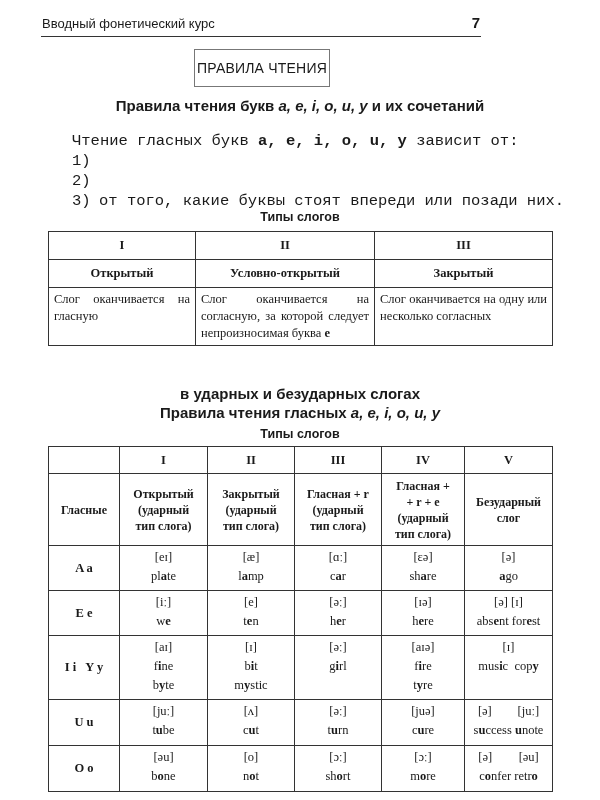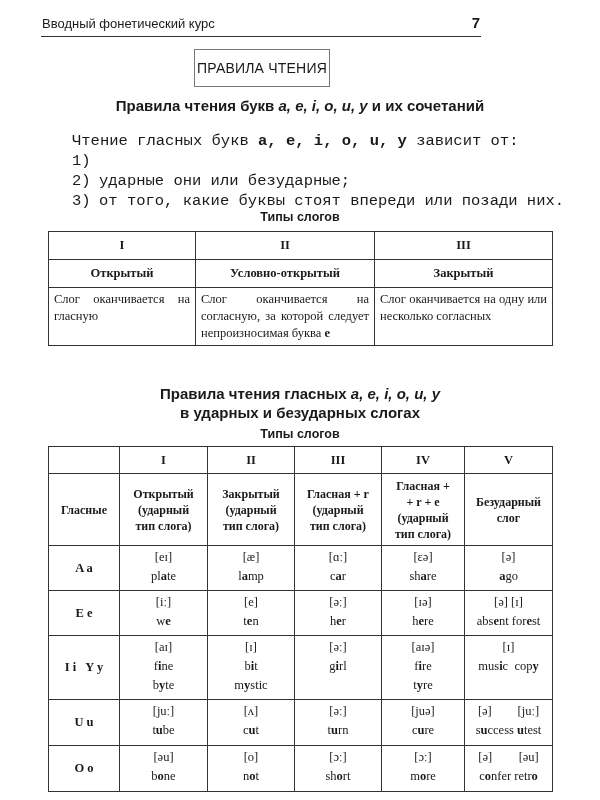--- a/index.html
+++ b/index.html
@@ -59,21 +59,20 @@
 
 <div class="heading sans" style="top:97px;"><span>Правила чтения букв </span><i>a, e, i, o, u, y</i><span> и их сочетаний</span></div>
 
 <div class="intro serif">
   <div><span>Чтение гласных букв </span><b>a, e, i, o, u, y</b><span> зависит от:</span></div>
   <div class="li">
       <span class="num">1)</span>
     </div>
   <div class="li">
       <span class="num">2)</span>
-      <span>ударные они или безударные;</span>
     </div>
   <div class="li">
       <span class="num">3)</span>
       <span>от того, какие буквы стоят впереди или позади них.</span>
     </div>
 </div>
 
 <div class="caption sans" style="top:210px;">Типы слогов</div>
 
 <table id="table1" class="serif">
@@ -95,22 +94,22 @@
   </tr>
   <tr class="desc">
     <td><span>Слог оканчивается на гласную</span></td>
     <td><span>Слог оканчивается на согласную, за которой следует непроизносимая буква </span><b>e</b></td>
     <td><span>Слог оканчивается на одну или несколько согласных</span></td>
   </tr>
 </tbody>
   </table>
 
 <div class="heading sans" style="top:384px; line-height:19px;">
+  <div>в ударных и безударных слогах</div>
   <div><span>Правила чтения гласных </span><i>a, e, i, o, u, y</i></div>
-  <div>в ударных и безударных слогах</div>
 </div>
 
 <div class="caption sans" style="top:427px;">Типы слогов</div>
 
 <table id="table2" class="serif">
   <colgroup>
       <col style="width:71px">
       <col style="width:88px">
       <col style="width:87px">
       <col style="width:87px">
@@ -244,21 +243,21 @@
         </td>
         <td class="cell">
           <span class="wordline" style="white-space: pre;">[juə]</span>
           <span class="wordline"><span class="word"><span style="white-space: pre;">c</span><b style="white-space: pre;">u</b><span style="white-space: pre;">re</span></span></span>
         </td>
         <td class="cell">
           <div class="pair">
             <span>[ə]</span>
             <span>[juː]</span>
           </div>
-          <span class="wordline"><span class="word"><span style="white-space: pre;">s</span><b style="white-space: pre;">u</b><span style="white-space: pre;">ccess </span></span><span class="word"><span style="white-space: pre;"></span><b style="white-space: pre;">u</b><span style="white-space: pre;">test</span></span></span>
+          <span class="wordline"><span class="word"><span style="white-space: pre;">s</span><b style="white-space: pre;">u</b><span style="white-space: pre;">ccess </span></span><span class="word"><span style="white-space: pre;"></span><b style="white-space: pre;">u</b><span style="white-space: pre;">note</span></span></span>
         </td>
       </tr>
       <tr class="row h43">
         <td class="vowel" style="white-space: pre; margin-left: 18px;">O o</td>
         <td class="cell">
           <span class="wordline" style="white-space: pre;">[əu]</span>
           <span class="wordline"><span class="word"><span style="white-space: pre;">b</span><b style="white-space: pre;">o</b><span style="white-space: pre;">ne</span></span></span>
         </td>
         <td class="cell">
           <span class="wordline" style="white-space: pre;">[o]</span>

